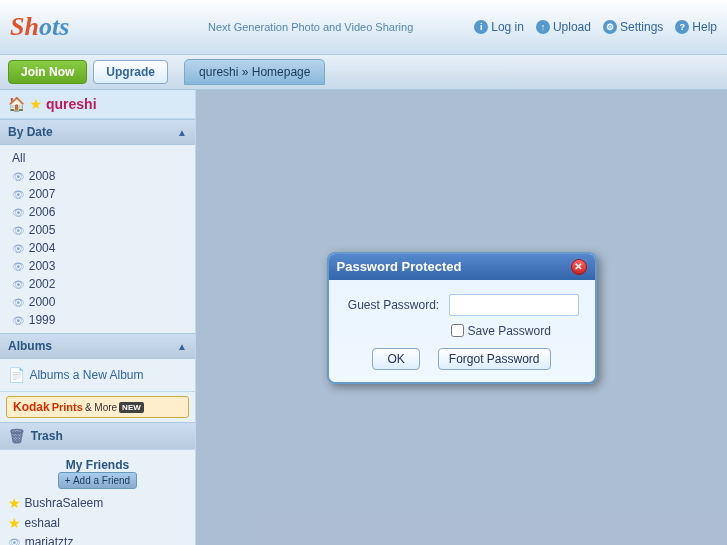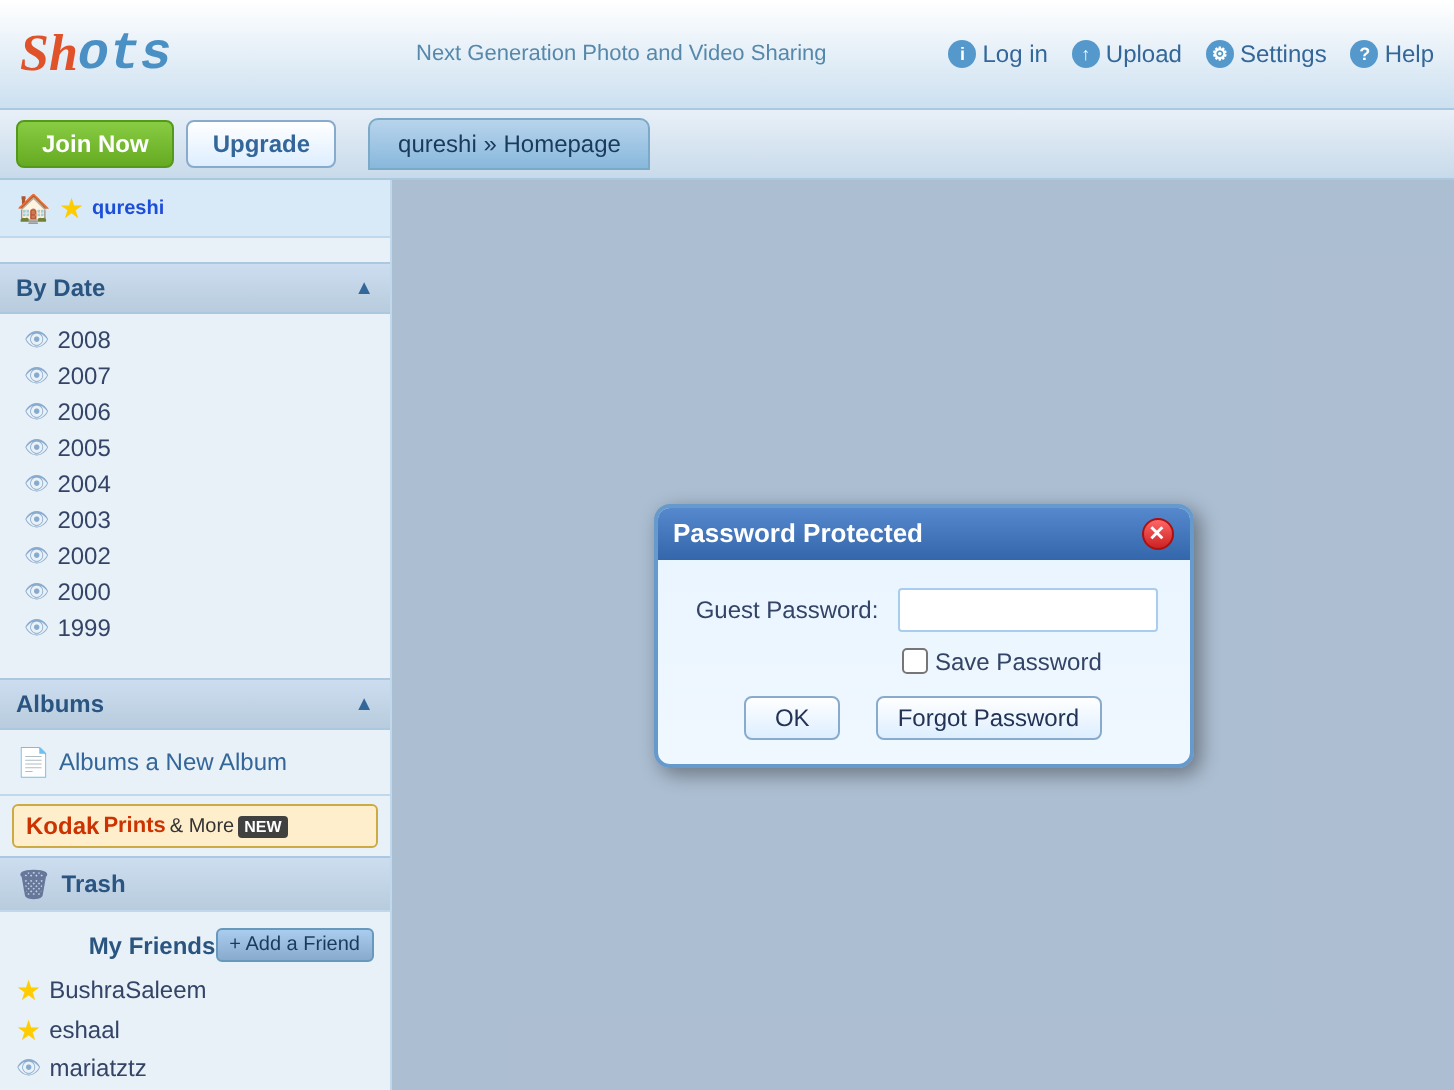--- a/index.html
+++ b/index.html
@@ -125,34 +125,33 @@
     .sidebar-user {
       display: flex;
       align-items: center;
       padding: 6px 8px;
       gap: 4px;
       background: #d8eaf8;
       border-bottom: 1px solid #c0d8ec;
     }
     .star-icon { color: #ffcc00; font-size: 14px; }
     .home-icon { color: #7799bb; font-size: 14px; }
-    .username { font-weight: bold; color: #1d4ed8; font-size: 10px; }
+    .username { font-weight: bold; color: #be185d; font-size: 14px; }
 
     .section-header {
       display: flex;
       align-items: center;
       justify-content: space-between;
       padding: 5px 8px;
       background: linear-gradient(180deg, #ccddf0 0%, #b8ccdd 100%);
       border-top: 1px solid #aac8e0;
       border-bottom: 1px solid #aac8e0;
       font-size: 12px;
       font-weight: bold;
       color: #2a5580;
-      margin-top: 12px;
     }
     .section-arrow { color: #336699; font-size: 10px; }
 
     .sidebar-item {
       display: flex;
       align-items: center;
       padding: 2px 12px;
       font-size: 12px;
       color: #334466;
       gap: 4px;
@@ -213,25 +212,26 @@
     }
     .trash-icon { font-size: 14px; color: #667799; }
 
     .friends-section {
       border-top: 1px solid #c0d8ec;
       padding: 4px 0;
     }
     .friends-header {
       display: flex;
       align-items: center;
-      justify-content: flex-end;
+      justify-content: flex-start;
       padding: 4px 8px;
       font-size: 12px;
       font-weight: bold;
       color: #2a5580;
+      flex-direction: column;
     }
     .add-friend-btn {
       background: linear-gradient(180deg, #aaccee 0%, #88aacc 100%);
       border: 1px solid #6699bb;
       border-radius: 3px;
       padding: 2px 6px;
       font-size: 10px;
       color: #1a3a5c;
       cursor: pointer;
     }
@@ -364,21 +364,21 @@
       padding: 3px 10px;
     }
   </style>
 </head>
 <body>
 
 <div id="header">
   <div id="logo-area">
     <div style="display:flex;align-items:center;">
         <span style="color:#e0522a;font-size:26px;font-weight:bold;font-style:italic;font-family:Georgia,serif;">Sh</span>
-        <span style="color:#4a90c4;font-size:26px;font-weight:bold;font-style:italic;font-family:Liberation Mono, monospace;text-align:right;">ots</span>
+        <span style="color:#4a90c4;font-size:26px;font-weight:bold;font-style:italic;font-family:Liberation Serif, serif;text-align:right;">ots</span>
     </div>
   </div>
   <span id="logo-tagline" style="font-size:11px;color:#5588aa;margin-left:8px;">Next Generation Photo and Video Sharing</span>
   <div id="header-nav">
     <div class="header-nav-item">
       <div class="header-nav-icon">i</div>
       <span>Log in</span>
     </div>
     <div class="header-nav-item">
       <div class="header-nav-icon">↑</div>
@@ -412,20 +412,23 @@
         <span class="home-icon">🏠</span>
         <span class="star-icon">★</span>
         <span class="username">qureshi</span>
       </div>
 
       <div class="section-header">
         <span>By Date</span>
         <span class="section-arrow">▲</span>
       </div>
       <div class="sidebar-section">
+        <div class="sidebar-item">
+          <span>All</span>
+        </div>
       <div class="sidebar-item">
             <span class="eye-icon">👁</span>
             <span>2008</span>
           </div>
           <div class="sidebar-item">
             <span class="eye-icon">👁</span>
             <span>2007</span>
           </div>
           <div class="sidebar-item">
             <span class="eye-icon">👁</span>

